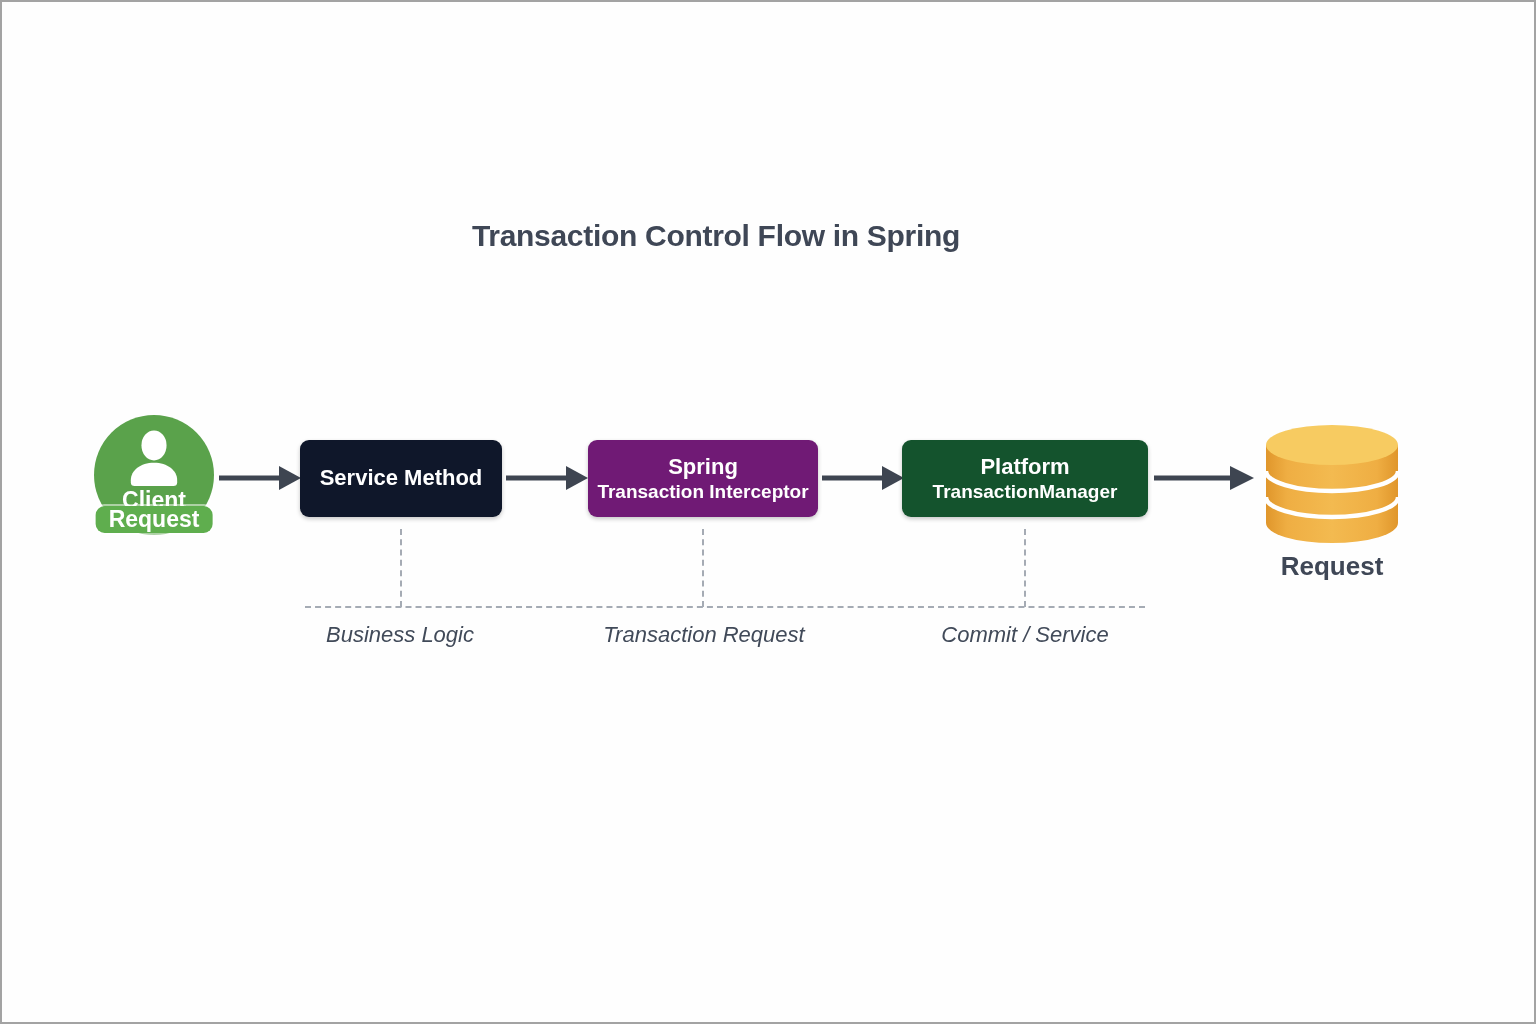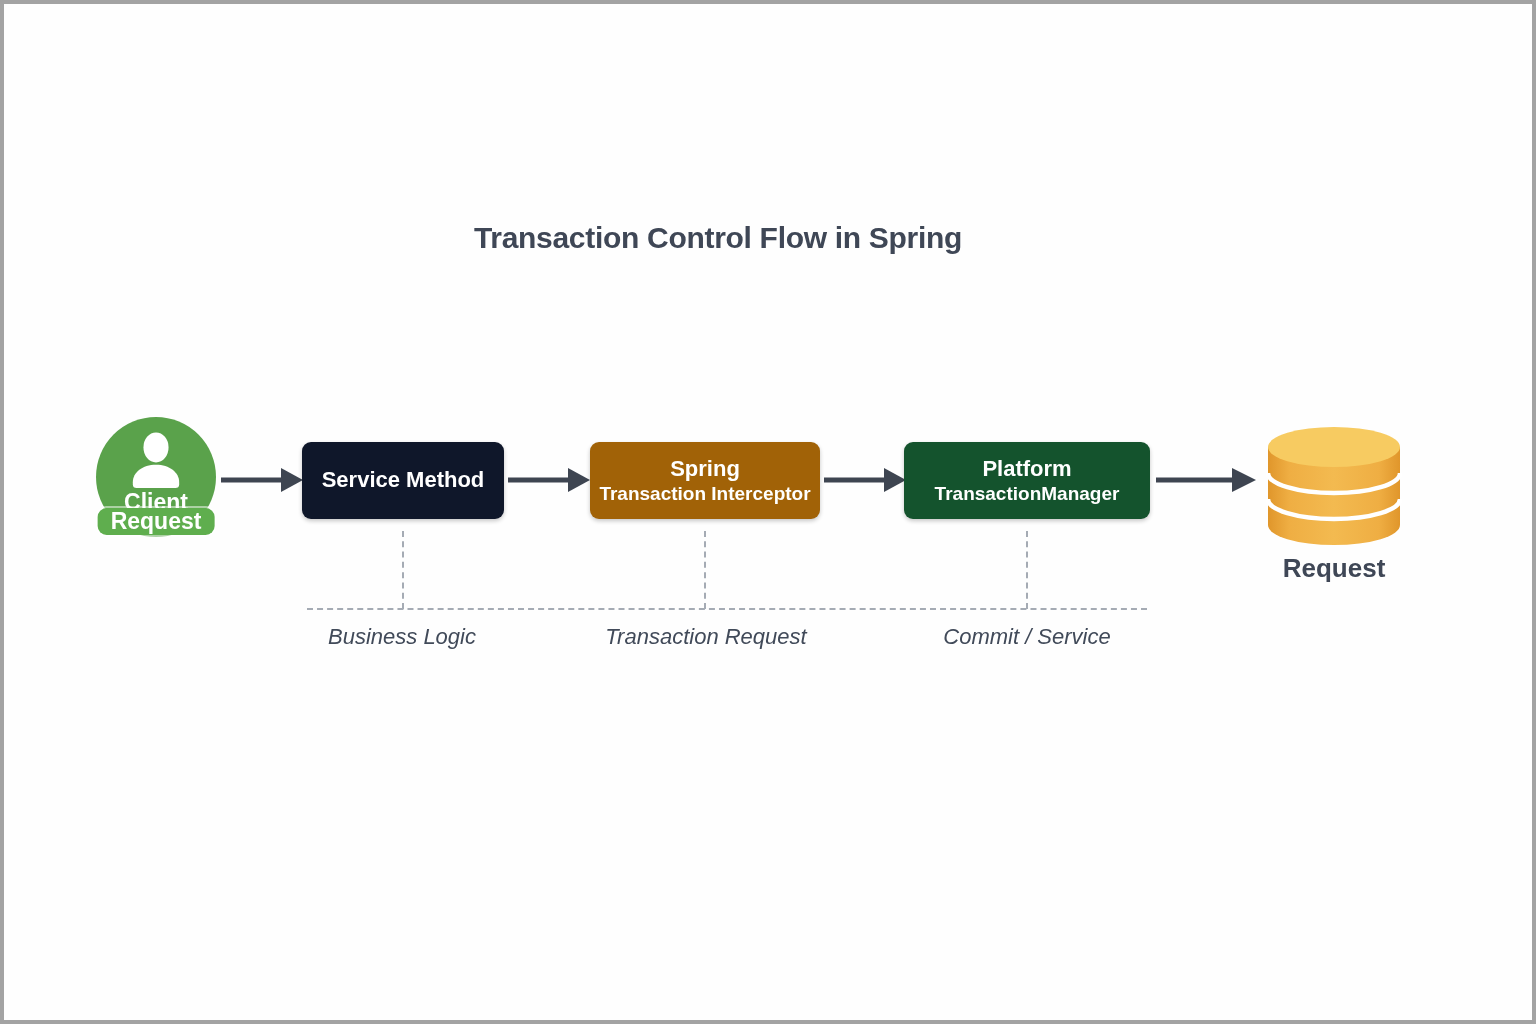--- a/index.html
+++ b/index.html
@@ -4,21 +4,21 @@
 <style>
   html, body { margin: 0; padding: 0; }
   body {
     width: 1536px; height: 1024px; position: relative;
     background: #fefefe;
     font-family: "Liberation Sans", sans-serif;
     overflow: hidden;
   }
   .canvas {
     position: absolute; inset: 0;
-    border: 4px solid #a3a3a3;
+    border: 2px solid #a3a3a3;
     box-sizing: border-box;
   }
   .title {
     position: absolute; top: 217px; left: 714px;
     transform: translateX(-50%);
     font-size: 30px; font-weight: bold; color: #3f4756;
     letter-spacing: -0.3px; white-space: nowrap;
   }
   
   .client-node { position: absolute; left: 92px; top: 413px; width: 120px; height: 120px; }
@@ -41,21 +41,21 @@
   .box {
     position: absolute; top: 438px; height: 77px; border-radius: 9px;
     display: flex; flex-direction: column; justify-content: center; align-items: center;
     color: #fff; font-weight: bold; line-height: 1.22;
     box-shadow: 0 2px 4px rgba(0,0,0,0.22);
     text-align: center;
   }
   .box .l1 { font-size: 22px; }
   .box .l2 { font-size: 19px; }
   .box-service { left: 298px; width: 202px; background: #0f172a; }
-  .box-spring  { left: 586px; width: 230px; background: #a16207; }
+  .box-spring  { left: 586px; width: 230px; background: #701a75; }
   .box-platform{ left: 900px; width: 246px; background: #14532d; }
   
   .arrow { position: absolute; top: 462px; }
   .arrow-1 { left: 215px; } .arrow-2 { left: 502px; } .arrow-3 { left: 818px; } .arrow-4 { left: 1150px; }
   
   .db-icon { position: absolute; left: 1262px; top: 421px; }
   .db-label {
     position: absolute; top: 549px; left: 1330px; transform: translateX(-50%);
     font-size: 26px; font-weight: bold; color: #3f4756; white-space: nowrap;
   }

